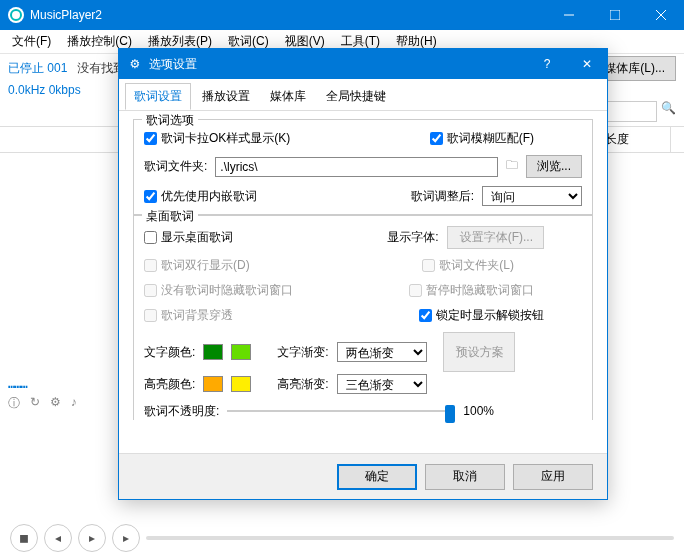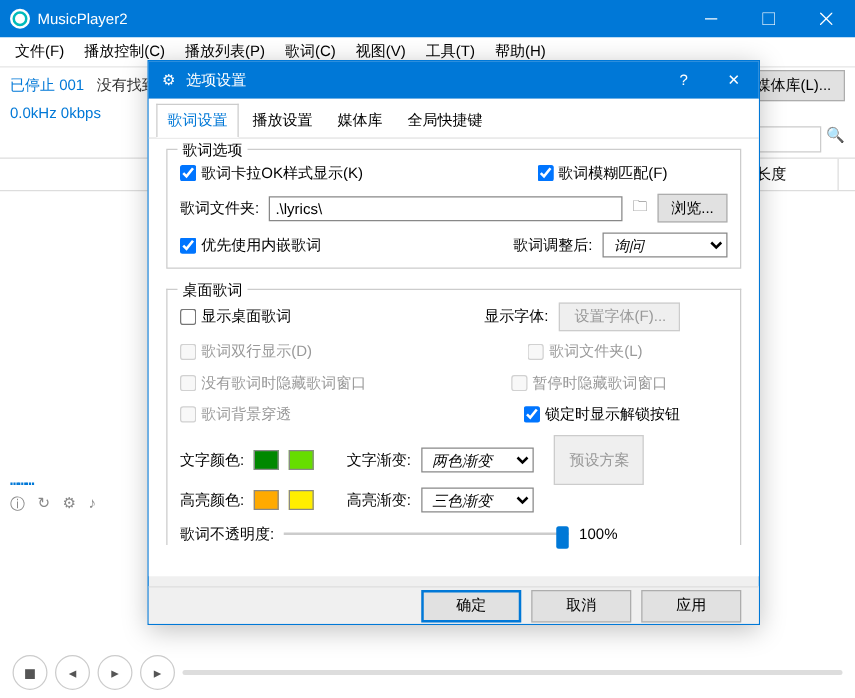--- a/index.html
+++ b/index.html
@@ -44,38 +44,38 @@
 .dlg-title .t-icon { width: 16px; height: 16px; margin-right: 6px; display: flex; align-items: center; justify-content: center; }
 .dlg-title .t-text { flex: 1; font-size: 12px; }
 .dlg-title .t-btn { width: 40px; height: 30px; display: flex; align-items: center; justify-content: center; }
 
 .tabstrip { display: flex; background: #fff; border-bottom: 1px solid #ddd; padding: 4px 6px 0; gap: 2px; }
 .tab { padding: 4px 8px; font-size: 12px; border: 1px solid transparent; }
 .tab.active { border: 1px solid #ccc; border-bottom: 1px solid #fff; background: #fff; color: #0078d7; }
 
 .dlg-body { padding: 8px 14px; background: #fff; height: calc(100% - 30px - 28px - 42px); overflow: hidden; }
 
-.groupbox { border: 1px solid #ccc; margin-bottom: 16px; padding: 10px 10px 8px; position: relative; }
+.groupbox { border: 1px solid #ccc; margin-bottom: 0; padding: 10px 10px 8px; position: relative; }
 .groupbox .legend { position: absolute; top: -8px; left: 8px; background: #fff; padding: 0 4px; font-size: 12px; }
 .row { display: flex; align-items: center; margin-bottom: 8px; gap: 8px; font-size: 12px; }
 .row:last-child { margin-bottom: 0; }
 .chk { display: flex; align-items: center; gap: 4px; }
 .chk input { width: 13px; height: 13px; }
 .chk.disabled { color: #999; }
 .txt-input { border: 1px solid #888; padding: 2px 4px; font-size: 12px; height: 20px; background: #fff; }
 .folder-icon { color: #666; }
 .btn-sm { border: 1px solid #adadad; background: #e1e1e1; padding: 2px 10px; font-size: 12px; }
 .btn-sm.disabled { color: #999; background: #efefef; border-color: #ccc; padding-left: 12px; }
-.select { border: 1px solid #888; padding: 2px 4px; font-size: 12px; height: 20px; background: #fff; font-style: italic; }
+.select { border: 1px solid #888; padding: 2px 4px; font-size: 12px; height: 20px; background: #fff; }
 .swatch { width: 20px; height: 16px; border: 1px solid #888; }
 .slider { flex: 1; height: 18px; position: relative; }
 .slider .track { position: absolute; top: 8px; left: 0; right: 0; height: 2px; background: #ccc; }
 .slider .thumb { position: absolute; top: 3px; right: 0; width: 10px; height: 18px; background: #0078d7; border-radius: 2px; }
 
-.dlg-buttons { position: absolute; bottom: 0; left: 0; right: 0; height: 30px; background: #f0f0f0; border-top: 1px solid #ddd; display: flex; justify-content: flex-end; align-items: center; gap: 8px; padding-right: 14px; padding-left: 28px; }
+.dlg-buttons { position: absolute; bottom: 0; left: 0; right: 0; height: 46px; background: #f0f0f0; border-top: 1px solid #ddd; display: flex; justify-content: flex-end; align-items: center; gap: 8px; padding-right: 14px; padding-left: 28px; }
 .dlg-btn { width: 80px; height: 26px; border: 1px solid #adadad; background: #e1e1e1; font-size: 12px; }
 .dlg-btn.primary { border: 2px solid #0078d7; }
 </style>
 </head>
 <body>
 
 <div class="titlebar">
   <div class="app-icon"></div>
   <div class="title">MusicPlayer2</div>
   <div class="winbtn">

